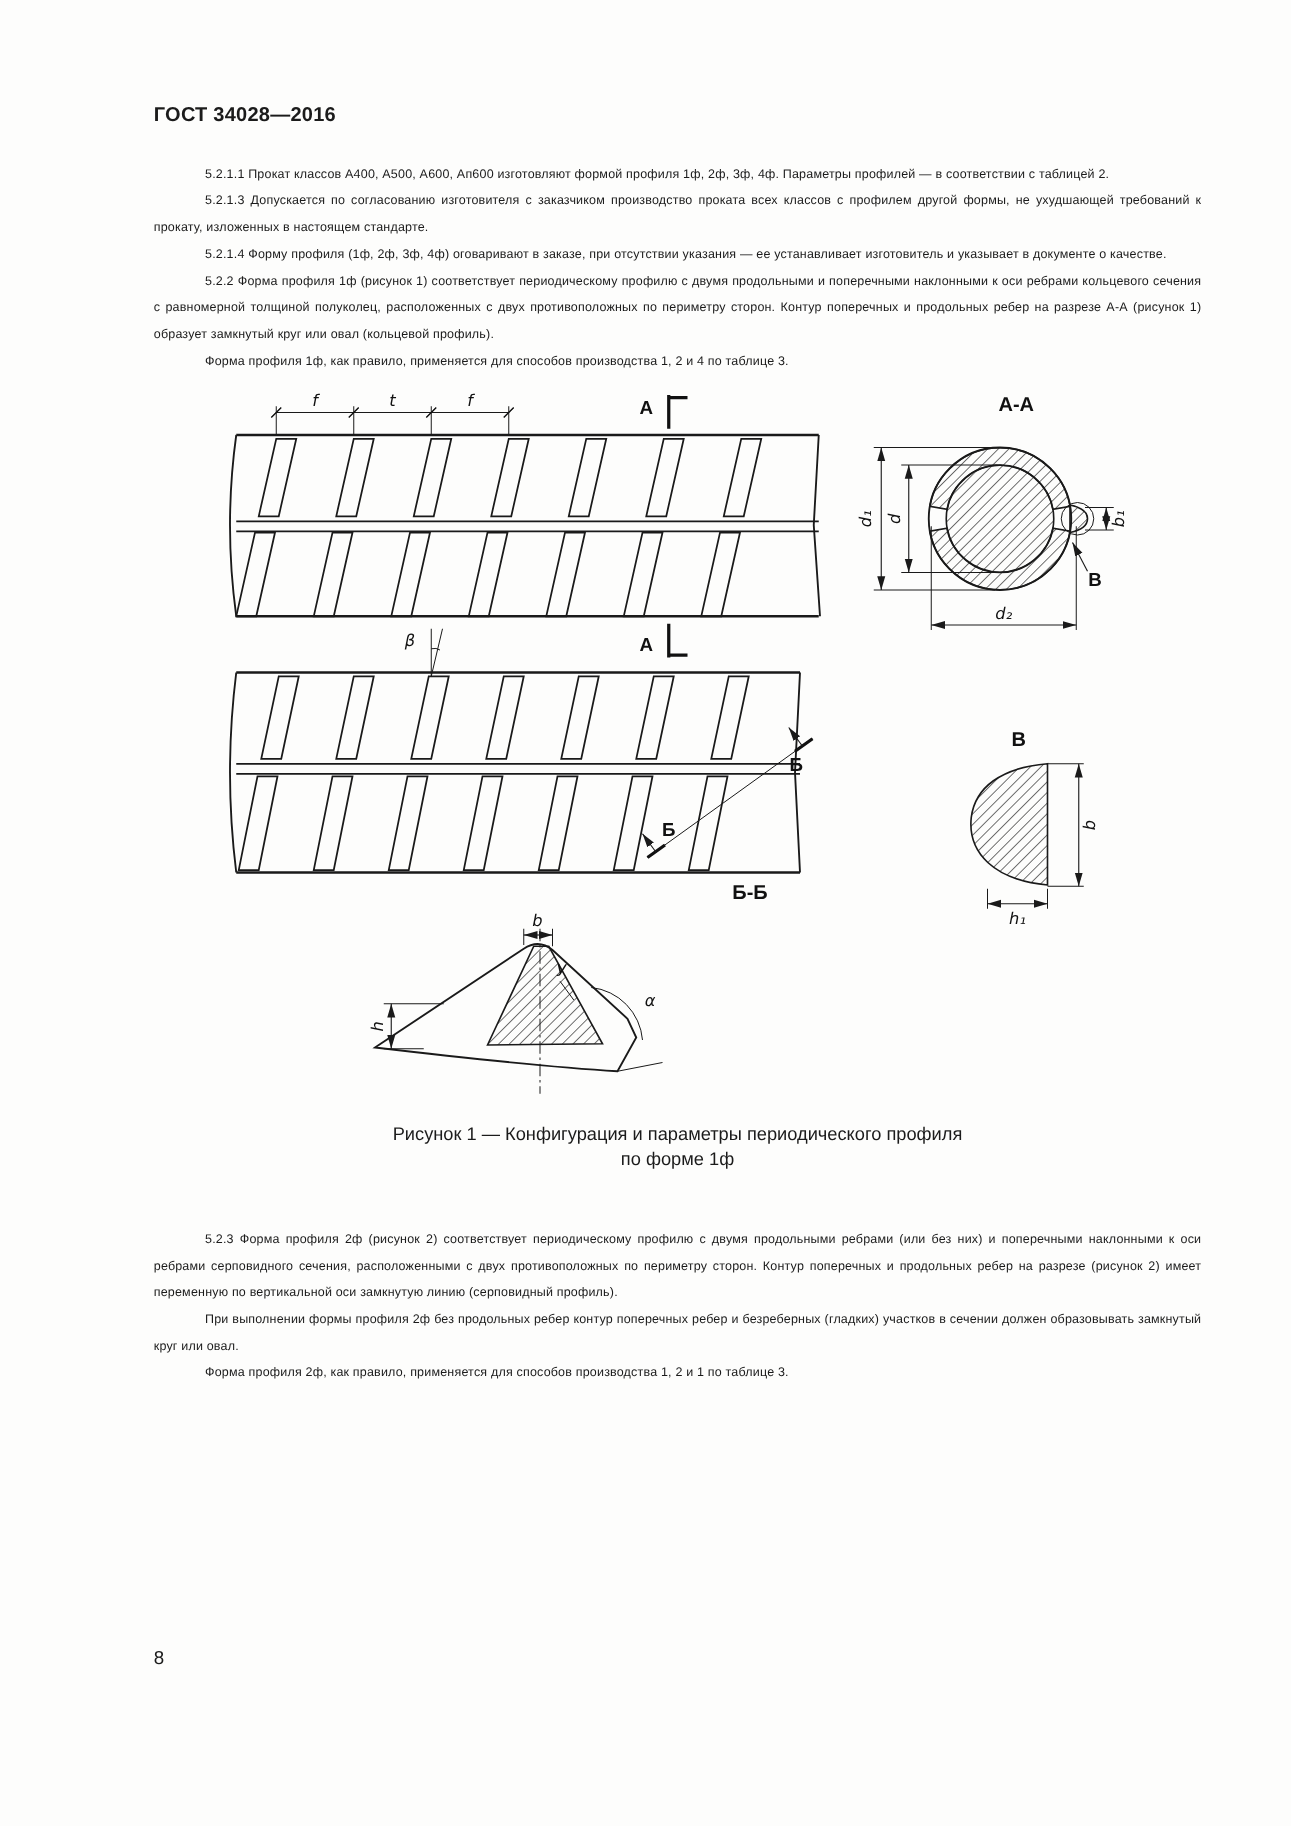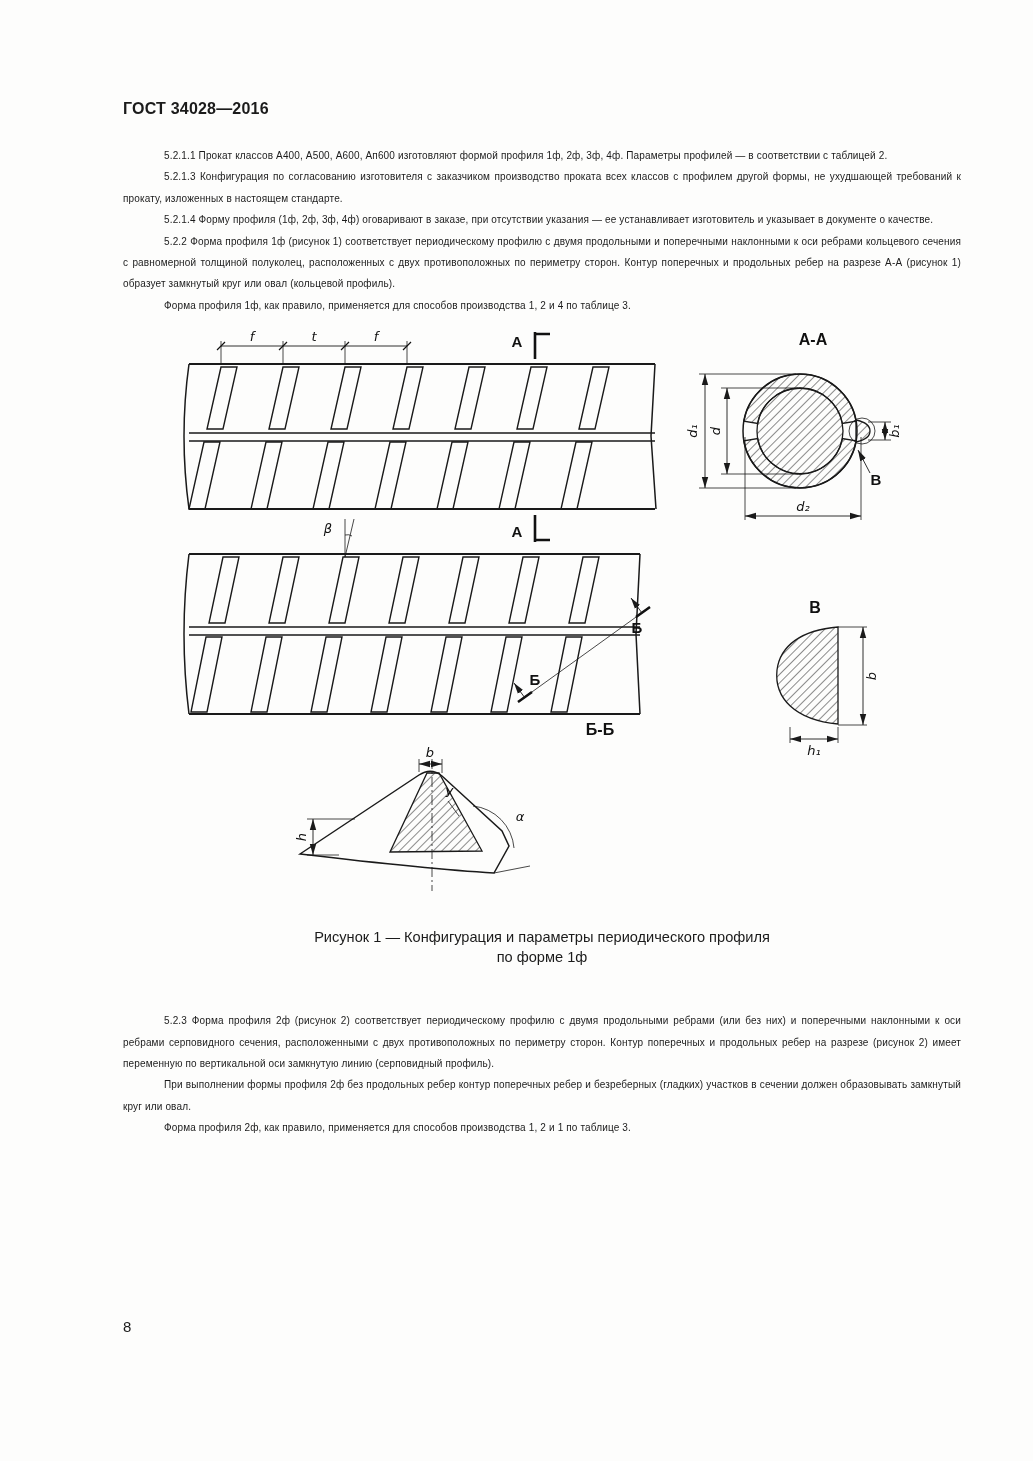--- a/index.html
+++ b/index.html
@@ -1,23 +1,23 @@
 <!DOCTYPE html>
 <html><head>
 <meta charset="utf-8">
 <style>
   html,body{margin:0;padding:0;background:#ffffff;}
   .page{width:1033px;height:1461px;background:#fdfdfc;position:relative;overflow:hidden;
         font-family:"Liberation Sans",sans-serif;color:#1b1b1b;}
-  .content{position:absolute;left:123px;top:100px;width:838px;}
+  .content{position:absolute;left:123px;top:84px;width:838px;}
   .doc-header{font-weight:bold;font-size:16px;letter-spacing:.2px;margin:0 0 27px 0;}
   .body-par{font-size:10px;line-height:21.4px;margin:0;text-align:justify;text-indent:41px;letter-spacing:.15px;}
   .figure{margin-top:13px;}
   .figure svg{display:block;}
-  .fig-caption{text-align:center;font-size:14.6px;line-height:20px;margin-top:23px;}
+  .fig-caption{text-align:center;font-size:14.6px;line-height:20px;margin-top:10px;}
   .after{margin-top:43px;}
   .page-number{position:absolute;left:123px;top:1318px;font-size:15px;}
 
   svg .thin{stroke:#1a1a1a;stroke-width:.8;fill:none;}
   svg .dim{stroke:#1a1a1a;stroke-width:.9;fill:none;}
   svg .ln{stroke:#1a1a1a;stroke-width:1.5;fill:none;}
   svg .ln2{stroke:#1a1a1a;stroke-width:2;fill:none;}
   svg .rib{stroke:#1a1a1a;stroke-width:1.4;fill:none;}
   svg .thick{stroke:#111;stroke-width:2.6;fill:none;}
   svg .tick{stroke:#111;stroke-width:1.2;fill:none;}
@@ -29,21 +29,21 @@
 </style>
 </head>
 <body>
 
 <div class="page">
   <div class="content">
 
     <div class="doc-header">ГОСТ 34028—2016</div>
 
     <p class="body-par">5.2.1.1 Прокат классов А400, А500, А600, Ап600 изготовляют формой профиля 1ф, 2ф, 3ф, 4ф. Параметры профилей — в соответствии с таблицей 2.</p>
-    <p class="body-par">5.2.1.3 Конфигурация по согласованию изготовителя с заказчиком производство проката всех классов с профилем другой формы, не ухудшающей требований к прокату, изложенных в настоящем стандарте.</p>
+    <p class="body-par">5.2.1.3 Допускается по согласованию изготовителя с заказчиком производство проката всех классов с профилем другой формы, не ухудшающей требований к прокату, изложенных в настоящем стандарте.</p>
     <p class="body-par">5.2.1.4 Форму профиля (1ф, 2ф, 3ф, 4ф) оговаривают в заказе, при отсутствии указания — ее устанавливает изготовитель и указывает в документе о качестве.</p>
     <p class="body-par">5.2.2 Форма профиля 1ф (рисунок 1) соответствует периодическому профилю с двумя продольными и поперечными наклонными к оси ребрами кольцевого сечения с равномерной толщиной полуколец, расположенных с двух противоположных по периметру сторон. Контур поперечных и продольных ребер на разрезе А-А (рисунок 1) образует замкнутый круг или овал (кольцевой профиль).</p>
     <p class="body-par">Форма профиля 1ф, как правило, применяется для способов производства 1, 2 и 4 по таблице 3.</p>
 
     <div class="figure">
       <svg width="838" height="575" viewBox="0 0 838 575">
         <defs>
           <pattern id="hatch" patternUnits="userSpaceOnUse" width="6" height="6" patternTransform="rotate(45)">
             <line x1="0" y1="0" x2="0" y2="6" stroke="#1a1a1a" stroke-width="1"></line>
           </pattern>

